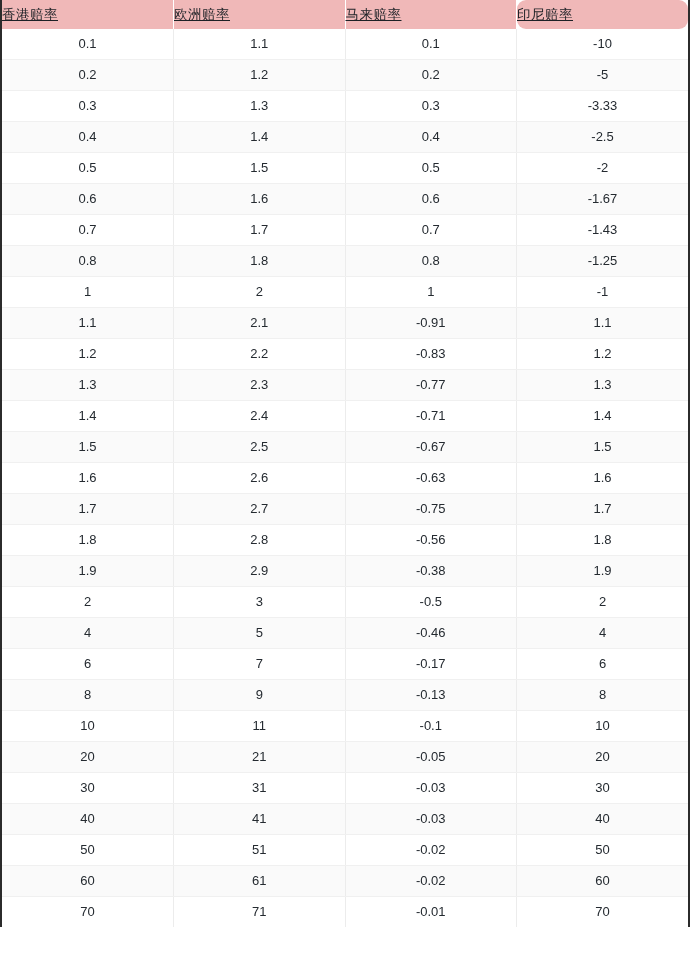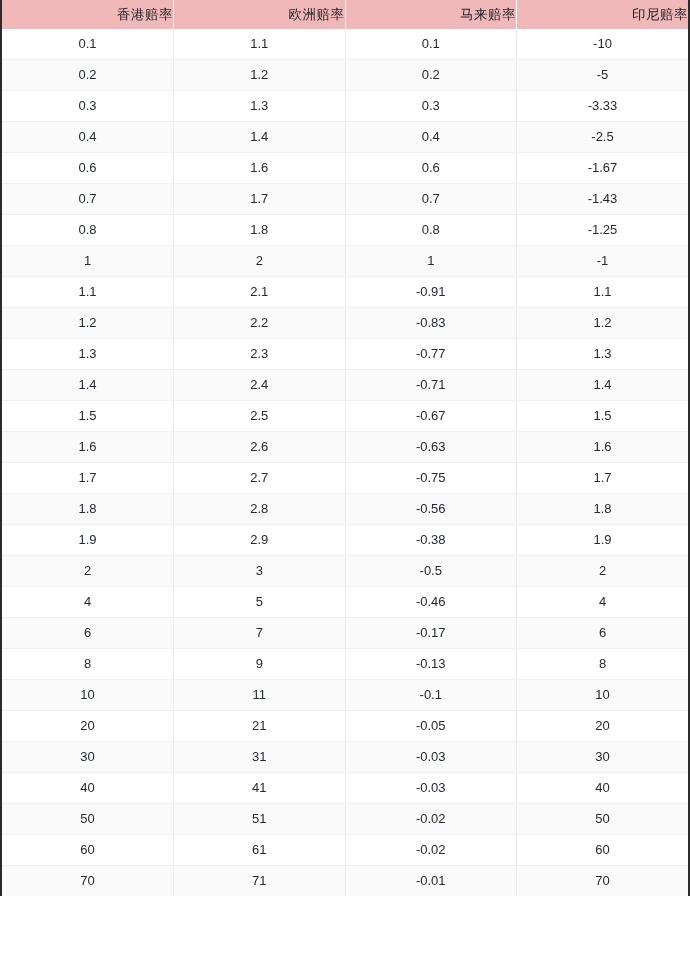--- a/index.html
+++ b/index.html
@@ -35,26 +35,28 @@
   }
 
   thead th {
     background: #f0b8b8;
     color: #1d2126;
     font-weight: normal;
     font-size: 13.5px;
     height: 29px;
     line-height: 29px;
     padding: 0;
-    text-align: right;
+    text-align: left;
     border-right: 1px solid #ffffff;
     letter-spacing: 0.5px;
+    text-decoration: underline;
   }
   thead th:last-child {
     border-right: none;
+    border-radius: 9px;
   }
 
   tbody td {
     height: 30px;
     line-height: 30px;
     padding: 0;
     text-align: center;
     font-size: 13px;
     color: #242a30;
     border-right: 1px solid #ececec;
@@ -111,20 +113,26 @@
           <td>0.3</td>
           <td>-3.33</td>
         </tr>
         <tr>
           <td>0.4</td>
           <td>1.4</td>
           <td>0.4</td>
           <td>-2.5</td>
         </tr>
         <tr>
+          <td>0.5</td>
+          <td>1.5</td>
+          <td>0.5</td>
+          <td>-2</td>
+        </tr>
+        <tr>
           <td>0.6</td>
           <td>1.6</td>
           <td>0.6</td>
           <td>-1.67</td>
         </tr>
         <tr>
           <td>0.7</td>
           <td>1.7</td>
           <td>0.7</td>
           <td>-1.43</td>

